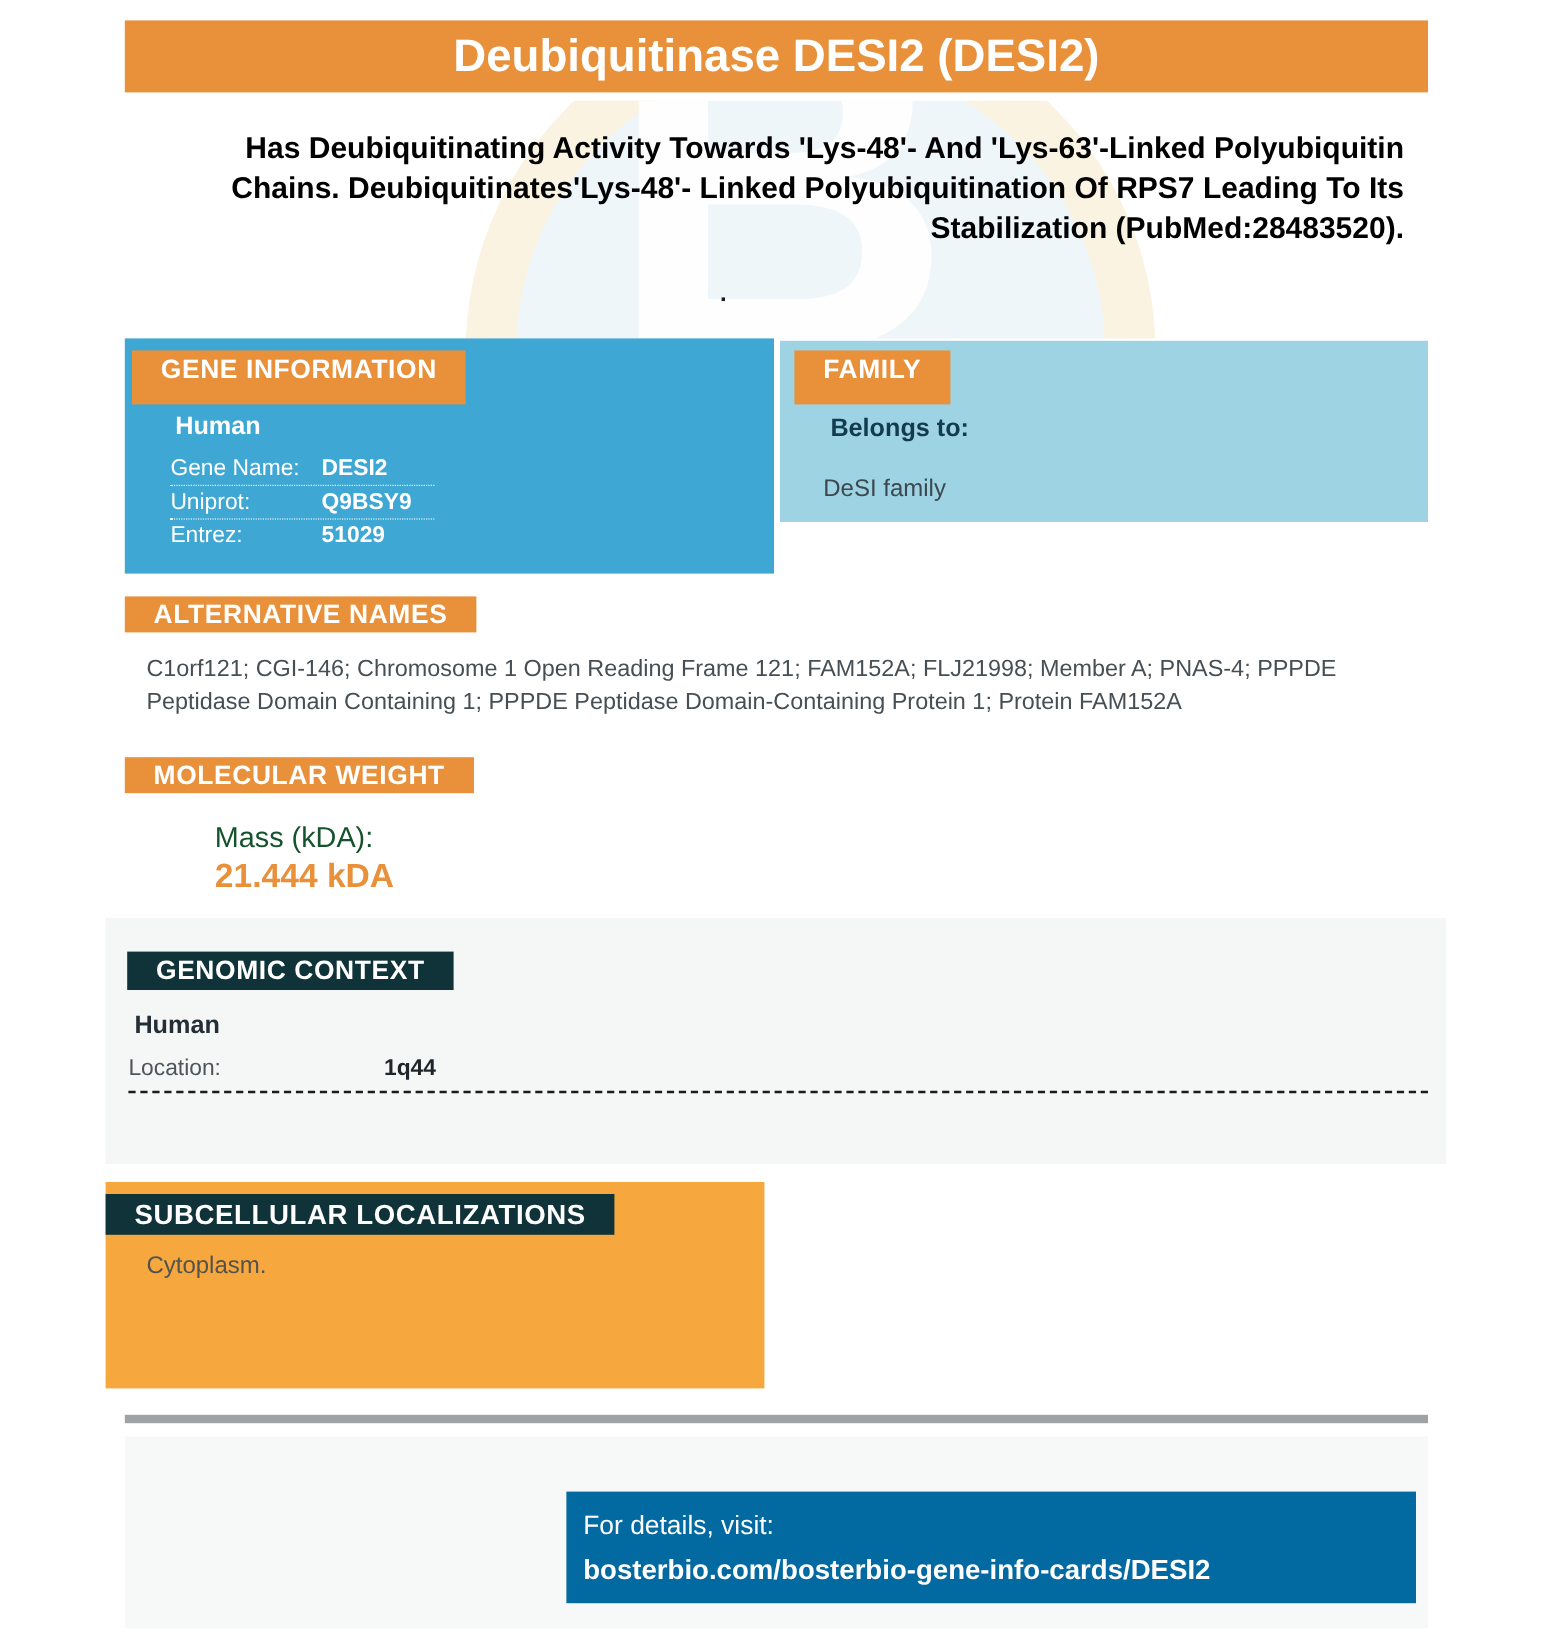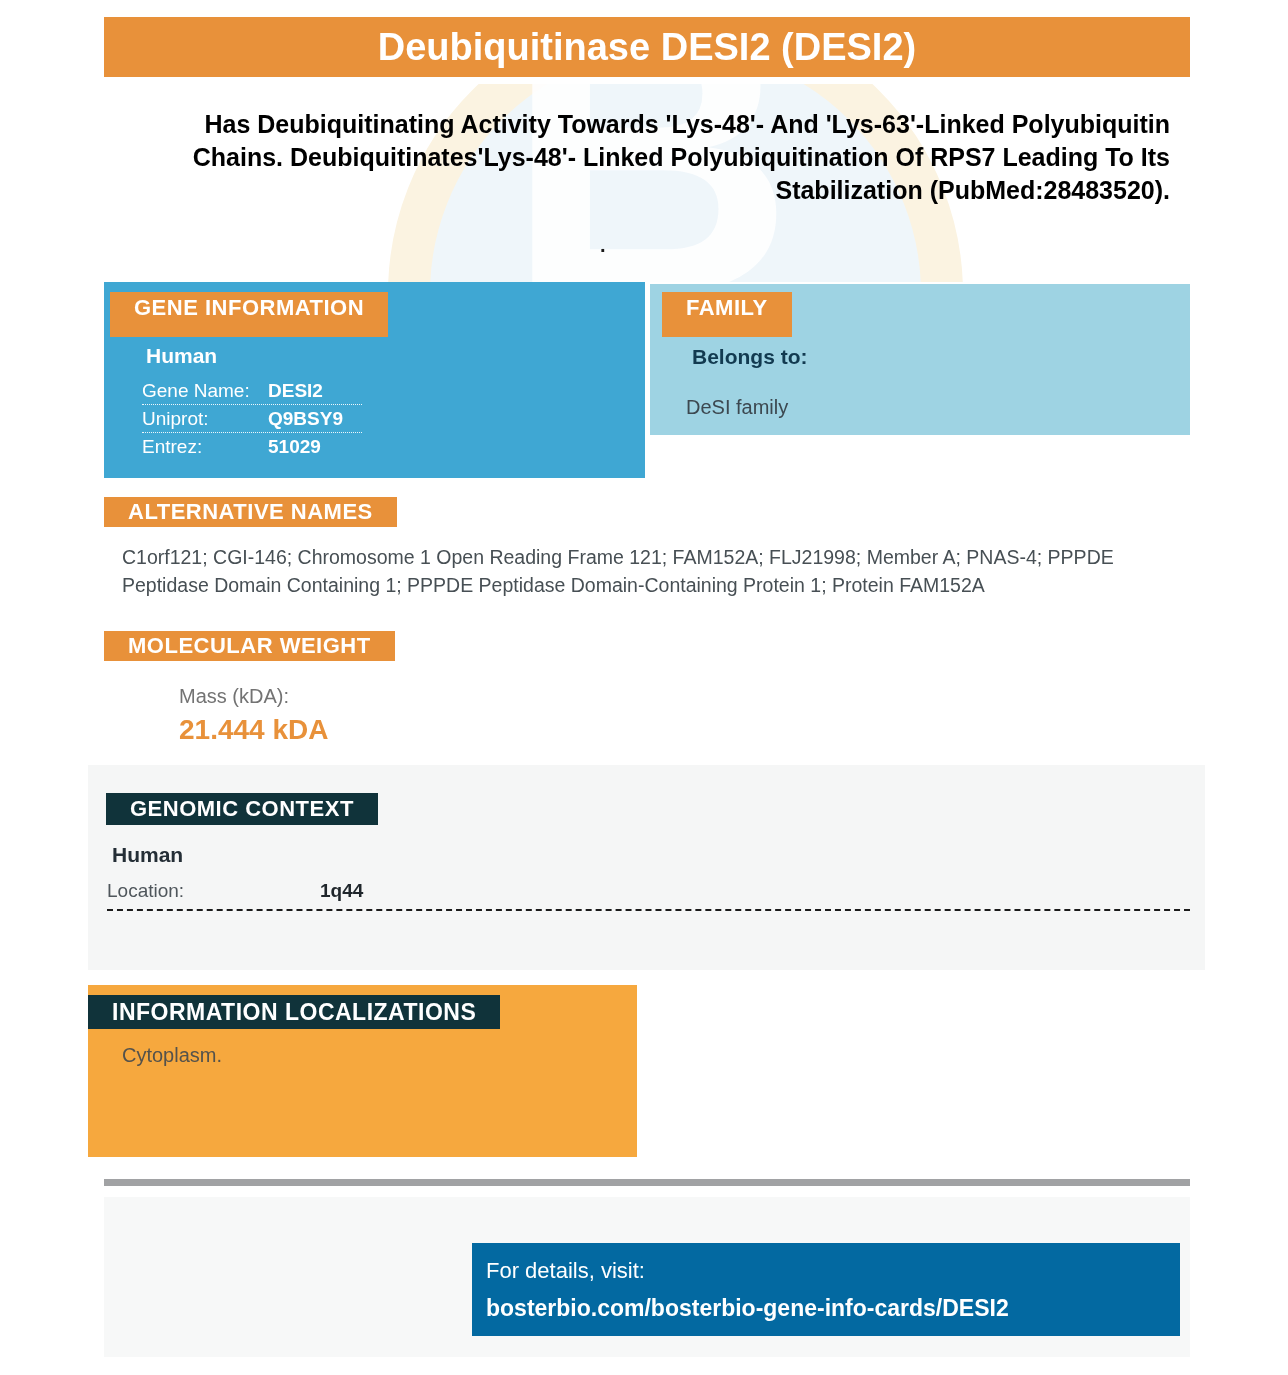--- a/index.html
+++ b/index.html
@@ -77,21 +77,21 @@
 
   
   .hdr-alt { left: 104px; top: 497px; height: 30px; line-height: 30px; }
   .alt-text {
     left: 122px; top: 543px; width: 1046px;
     color: #474F54; font-size: 19.5px; line-height: 28px; z-index: 2;
   }
 
   
   .hdr-mol { left: 104px; top: 631px; height: 30px; line-height: 30px; }
-  .mass-label { left: 179px; top: 685px; color: #737373; font-size: 20px; z-index: 2; }
+  .mass-label { left: 179px; top: 685px; color: #14532d; font-size: 24px; z-index: 2; }
   .mass-value { left: 179px; top: 714px; color: #E8913A; font-size: 28px; font-weight: bold; z-index: 2; }
 
   
   .panel-genomic { left: 88px; top: 765px; width: 1117px; height: 205px; background: #F5F6F6; z-index: 1; }
   .hdr-genomic { left: 106px; top: 793px; height: 32px; line-height: 32px; }
   .genomic-human { left: 112px; top: 843px; color: #242E36; font-size: 21px; font-weight: bold; z-index: 3; }
   .genomic-rows { left: 107px; top: 873px; width: 1083px; z-index: 3; }
   .genomic-row { display: flex; align-items: center; height: 38px; font-size: 19px; }
   .genomic-row.dashed { border-bottom: 2px dashed #1b1b1b; }
   .genomic-row .lbl { width: 213px; color: #4F565B; }
@@ -166,21 +166,21 @@
   <div class="abs chip chip-dark hdr-genomic">GENOMIC CONTEXT</div>
   <div class="abs genomic-human">Human</div>
   <div class="abs genomic-rows">
     <div class="genomic-row dashed">
       <span class="lbl">Location:</span>
       <span class="val">1q44</span>
     </div>
   </div>
 
   <div class="abs panel-subcell"></div>
-  <div class="abs chip chip-dark hdr-subcell">INFORMATION LOCALIZATIONS</div>
+  <div class="abs chip chip-dark hdr-subcell">SUBCELLULAR LOCALIZATIONS</div>
   <div class="abs subcell-value">Cytoplasm.</div>
 
   <div class="abs divider"></div>
   <div class="abs panel-footer"></div>
   <div class="abs footer-blue">
     <div class="footer-visit">For details, visit:</div>
     <div class="footer-url">bosterbio.com/bosterbio-gene-info-cards/DESI2</div>
   </div>
 
 </div>

